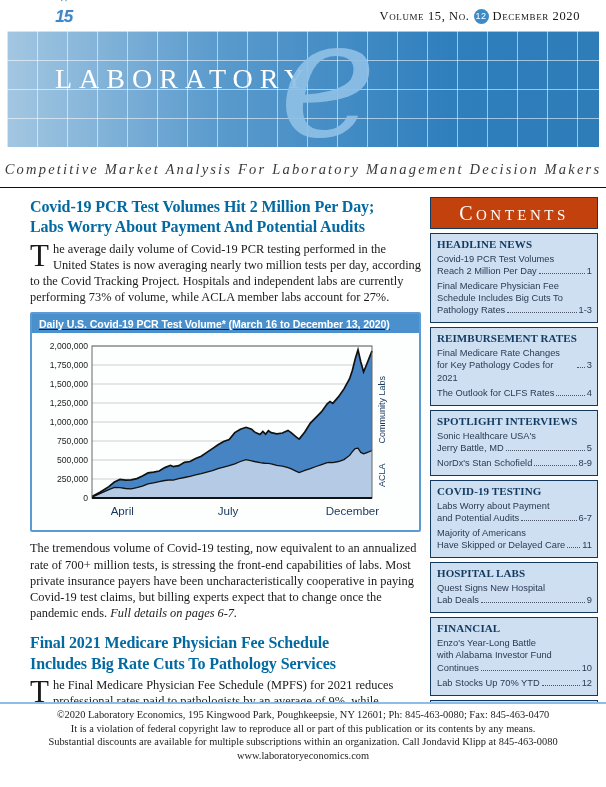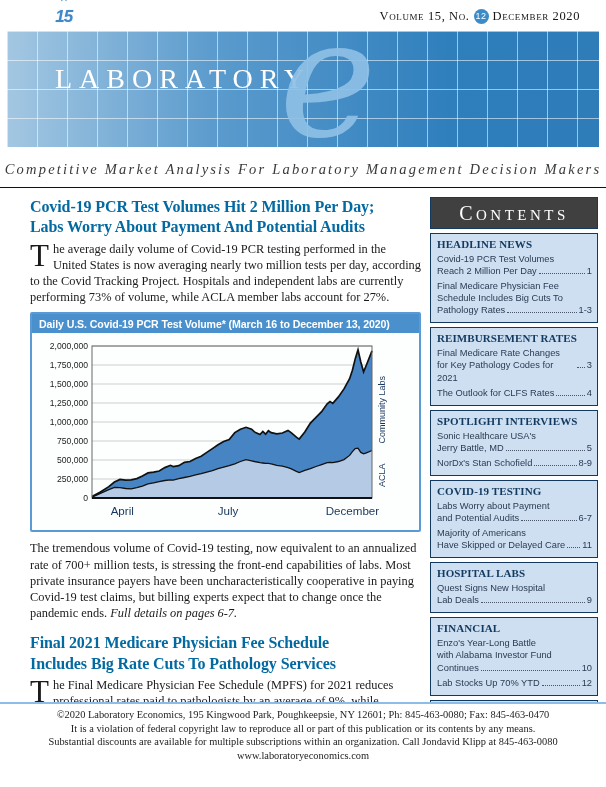--- a/index.html
+++ b/index.html
@@ -29,32 +29,32 @@
   
   .main{display:flex;gap:9px;padding:9px 4px 0 30px;}
   .leftcol{width:391px;}
   .sidebar{width:168px;}
   
   .headline{font-weight:bold;font-size:16px;line-height:1.28;color:#0369a1;letter-spacing:-0.1px;}
   .body-p{font-size:12.4px;line-height:1.3;margin:3px 0 0 0;}
   .dropcap{float:left;font-size:31px;line-height:25px;padding:2px 4px 0 0;}
   .note{font-style:italic;}
   
-  .chartbox{border:2px solid #5b9bd5;border-radius:2px;margin-top:7px;background:#fdfefe;}
+  .chartbox{border:2px solid #5b9bd5;border-radius:2px;margin-top:7px;background:#fdfefe;text-decoration:underline;}
   .chart-title{background:#4a90cd;color:#fff;font-family:"Liberation Sans",sans-serif;font-weight:bold;
                font-size:10.6px;padding:4px 7px 3px;white-space:nowrap;overflow:hidden;letter-spacing:-0.1px;}
   .chart-body{padding:5px 0 0 4px;}
   .chart-foot{display:flex;justify-content:space-between;font-family:"Liberation Sans",sans-serif;
               font-size:8.6px;color:#17365d;padding:0 8px 5px 10px;}
   .ytick{font:8.6px "Liberation Sans",sans-serif;fill:#222;}
   .xtick{font:11.6px "Liberation Sans",sans-serif;fill:#17365d;}
   .rlab{font:9px "Liberation Sans",sans-serif;fill:#17365d;}
   .h2sp{margin-top:12px;}
   
-  .contents-header{background:#404040;border:1.5px solid #12395f;color:#fff;text-align:center;
+  .contents-header{background:#c2410c;border:1.5px solid #12395f;color:#fff;text-align:center;
      text-transform:uppercase;font-size:15px;letter-spacing:3.5px;padding:4px 4px 3px;}
   .contents-header::first-letter{font-size:20px;}
   .toc-section{background:#cddff1;border:1.5px solid #12395f;margin-top:4px;padding:4px 5px 6px 6px;}
   .toc-head{font-family:"Liberation Serif",serif;font-weight:bold;font-size:11px;color:#12395f;margin-bottom:1px;letter-spacing:0.1px;}
   .toc-item{font-family:"Liberation Sans",sans-serif;font-size:9.3px;color:#2b3a52;margin-top:3px;line-height:1.3;}
   .toc-line.last{display:flex;align-items:baseline;}
   .toc-line .dots{flex:1;border-bottom:1.5px dotted #4a5568;margin:0 2px 2px 2px;min-width:8px;}
   .toc-line .pg{white-space:nowrap;}
   .holiday{background:#b9d6ef;border:1.5px solid #12395f;margin-top:4px;text-align:center;padding:3px 0 4px;
      color:#4f94d4;display:flex;align-items:center;justify-content:center;gap:5px;}

